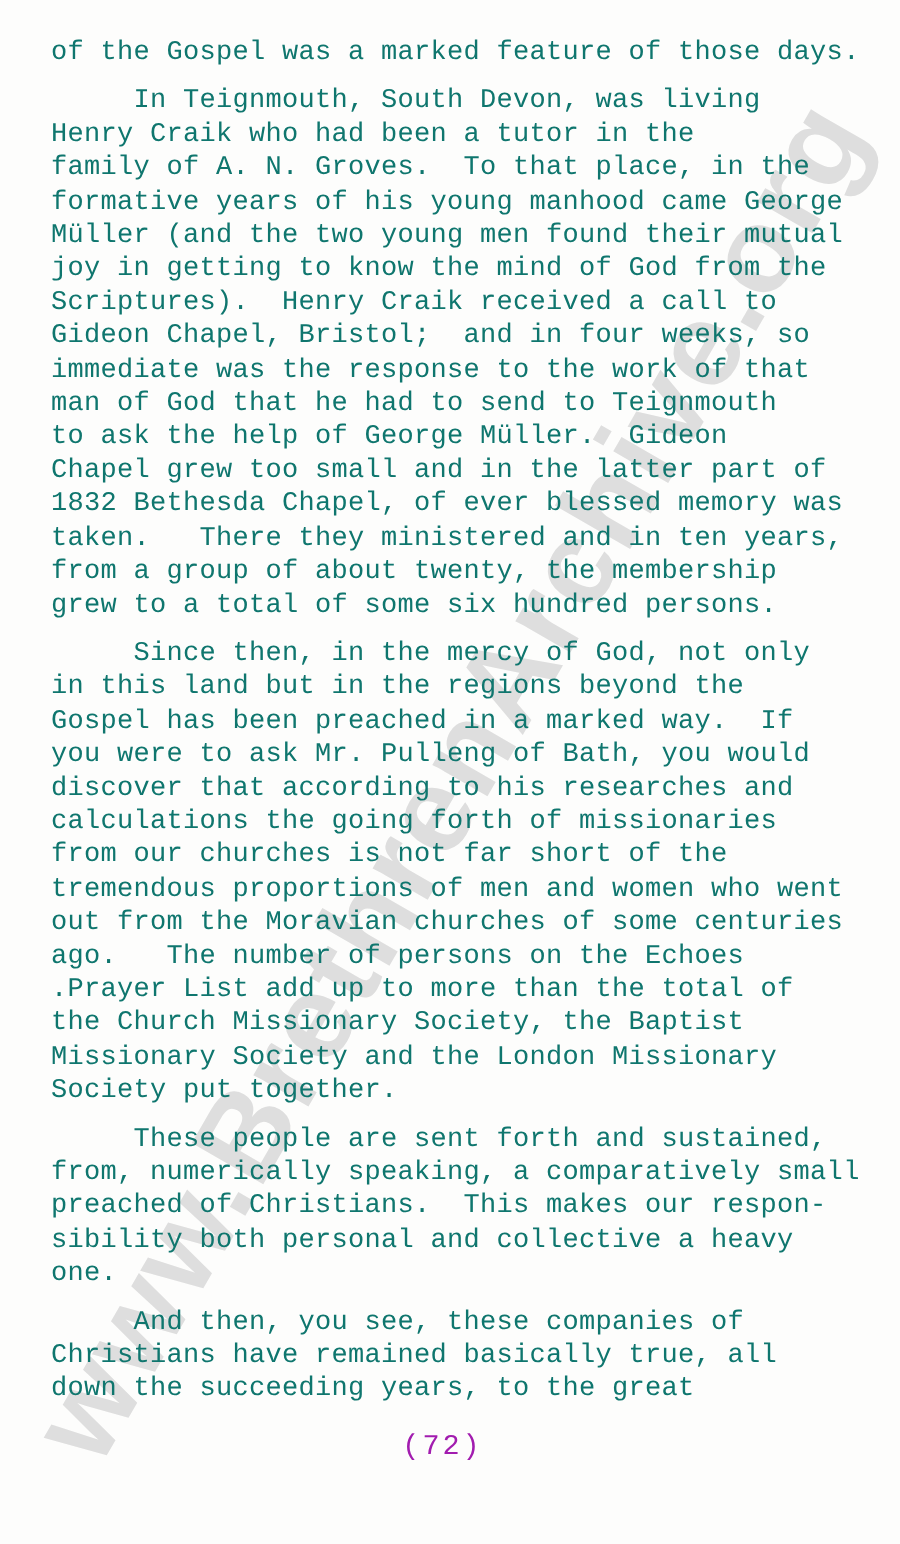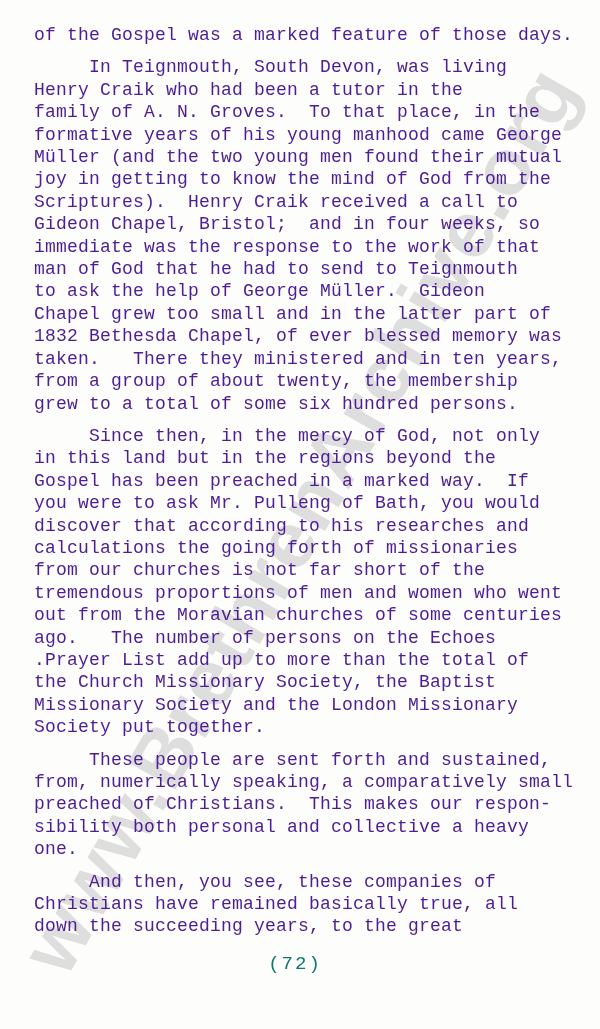--- a/index.html
+++ b/index.html
@@ -33,29 +33,29 @@
   }
   .page {
     position: relative;
     z-index: 1;
     padding: 24px 20px 0 34px;
   }
   .para {
     margin: 0 0 10px 0;
     font-size: 18px;
     line-height: 22.4px;
-    color: #4c1d95;
+    color: #0f766e;
     white-space: pre;
     letter-spacing: 0.2px;
   }
   .page-number {
     margin-top: 14px;
     font-size: 19px;
     line-height: 24px;
-    color: #0f766e;
+    color: #a21caf;
     text-align: center;
     
     padding-right: 24px;
     letter-spacing: 2px;
   }
 </style>
 </head>
 <body>
 
 <div class="sheet">

